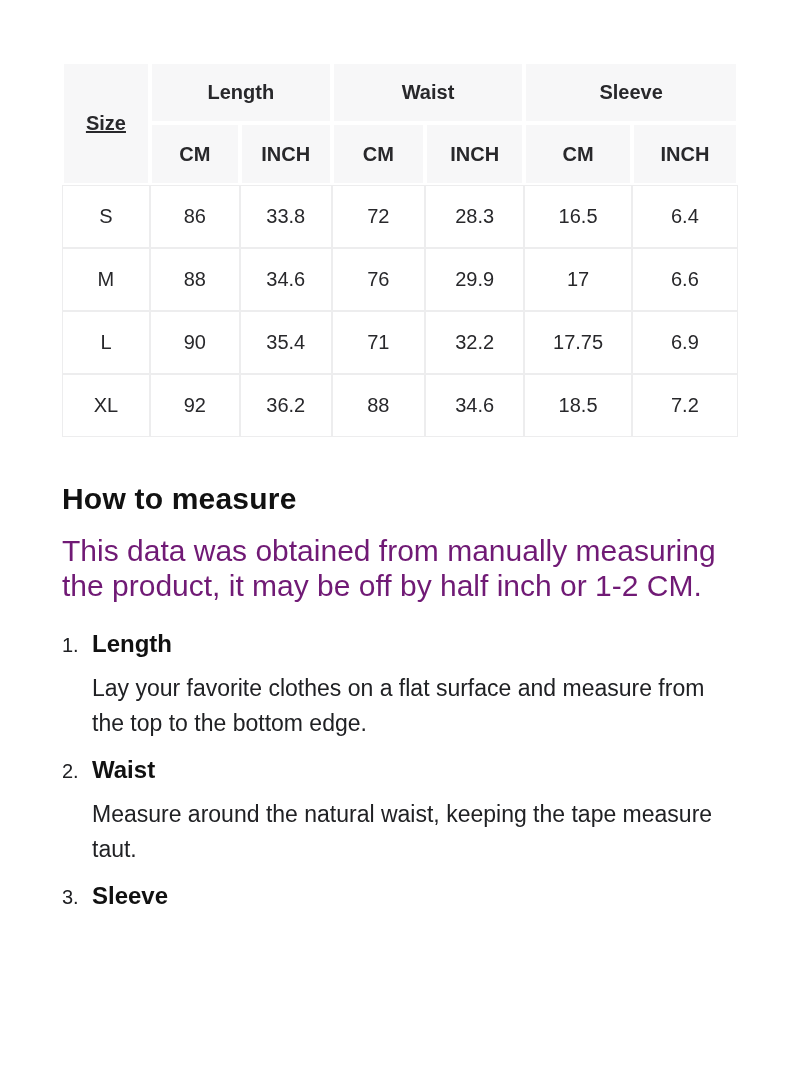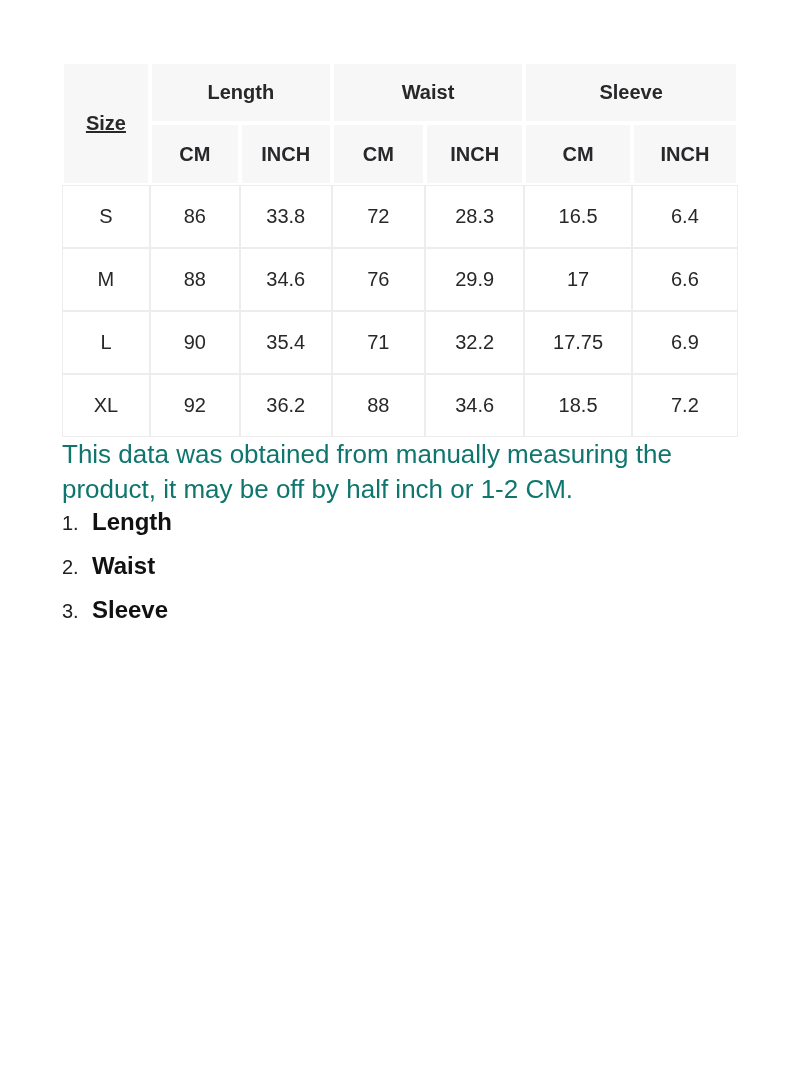--- a/index.html
+++ b/index.html
@@ -46,23 +46,24 @@
   
   .howto-heading {
     margin: 44px 0 16px 0;
     font-size: 30px;
     line-height: 36px;
     font-weight: bold;
     color: #111111;
     letter-spacing: 0.2px;
   }
   .howto-intro {
-    font-size: 26px;
+    font-size: 30px;
     line-height: 35px;
-    color: #0f766e;
+    color: #701a75;
+    margin-bottom: 26px;
   }
   .steps { list-style: none; }
   .step { margin-bottom: 14px; }
   .step-head {
     display: flex;
     align-items: baseline;
   }
   .step-num {
     flex: 0 0 30px;
     width: 30px;
@@ -147,35 +148,38 @@
         <td>92</td>
         <td>36.2</td>
         <td>88</td>
         <td>34.6</td>
         <td>18.5</td>
         <td>7.2</td>
       </tr>
     </tbody>
   </table>
 
+  <h2 class="howto-heading">How to measure</h2>
 
   <p class="howto-intro">This data was obtained from manually measuring the product, it may be off by half inch or 1-2 CM.</p>
 
   <ol class="steps">
     <li class="step">
       <div class="step-head">
         <span class="step-num">1.</span>
         <span class="step-term">Length</span>
       </div>
+      <p class="step-desc">Lay your favorite clothes on a flat surface and measure from the top to the bottom edge.</p>
     </li>
     <li class="step">
       <div class="step-head">
         <span class="step-num">2.</span>
         <span class="step-term">Waist</span>
       </div>
+      <p class="step-desc">Measure around the natural waist, keeping the tape measure taut.</p>
     </li>
     <li class="step">
       <div class="step-head">
         <span class="step-num">3.</span>
         <span class="step-term">Sleeve</span>
       </div>
     </li>
   </ol>
 
 </div>

